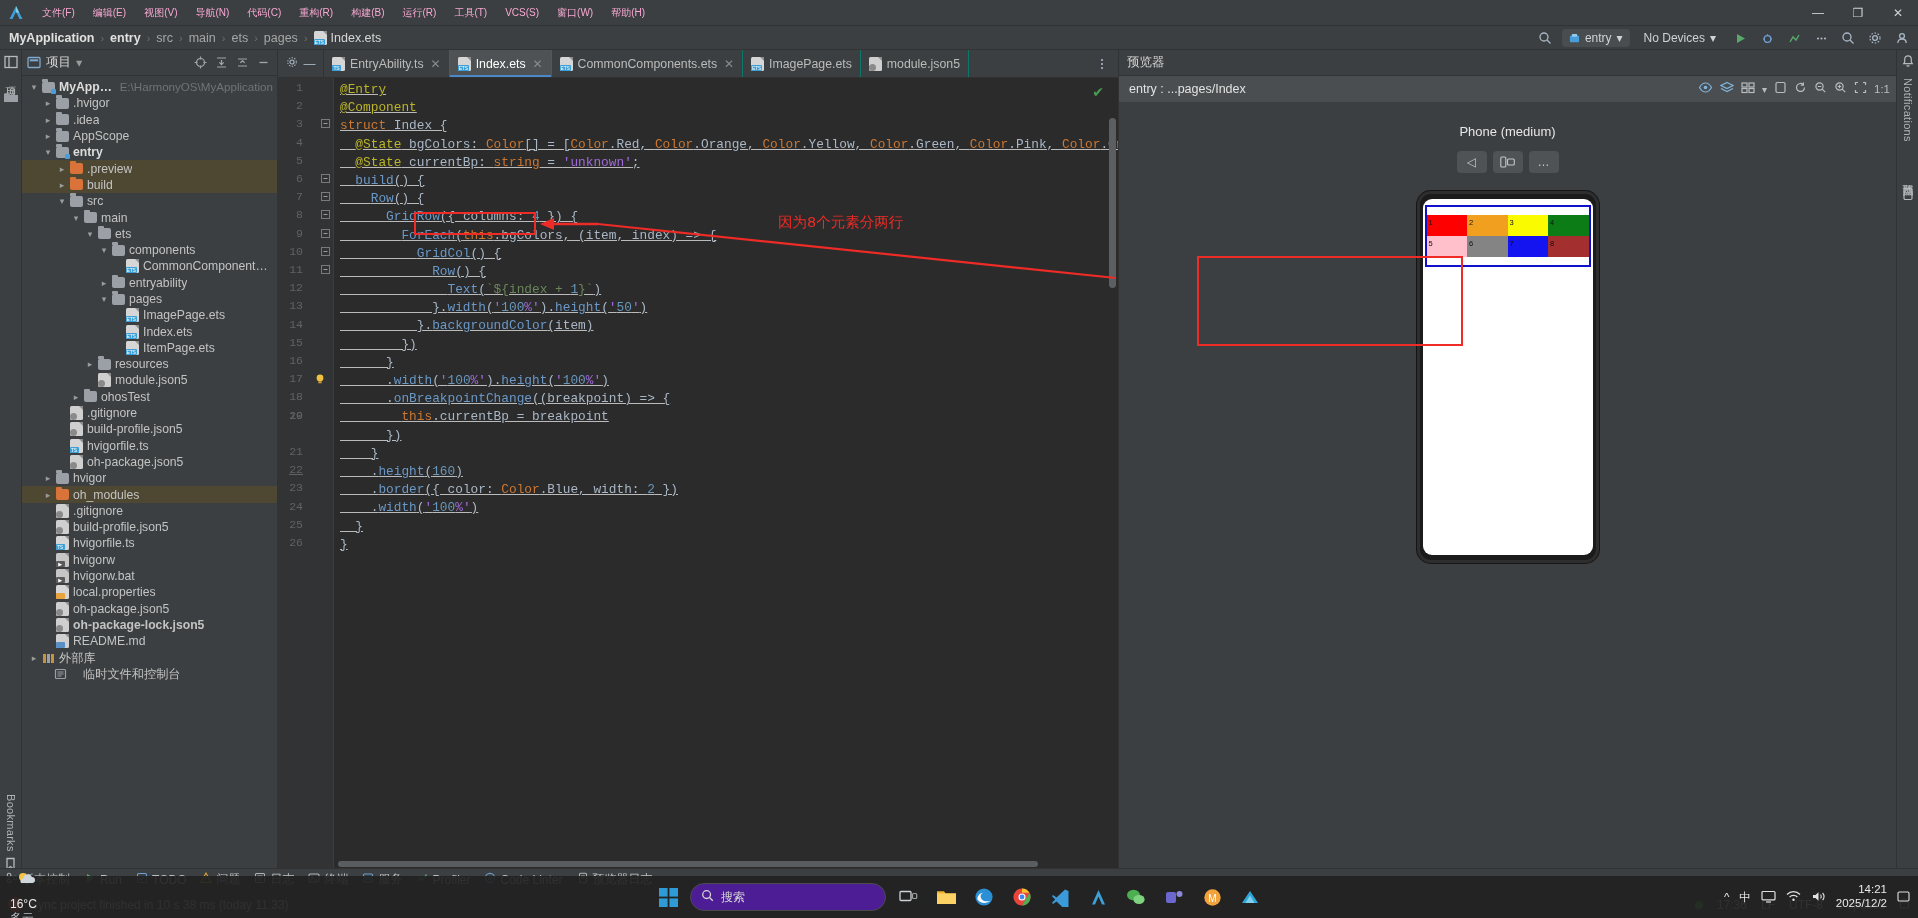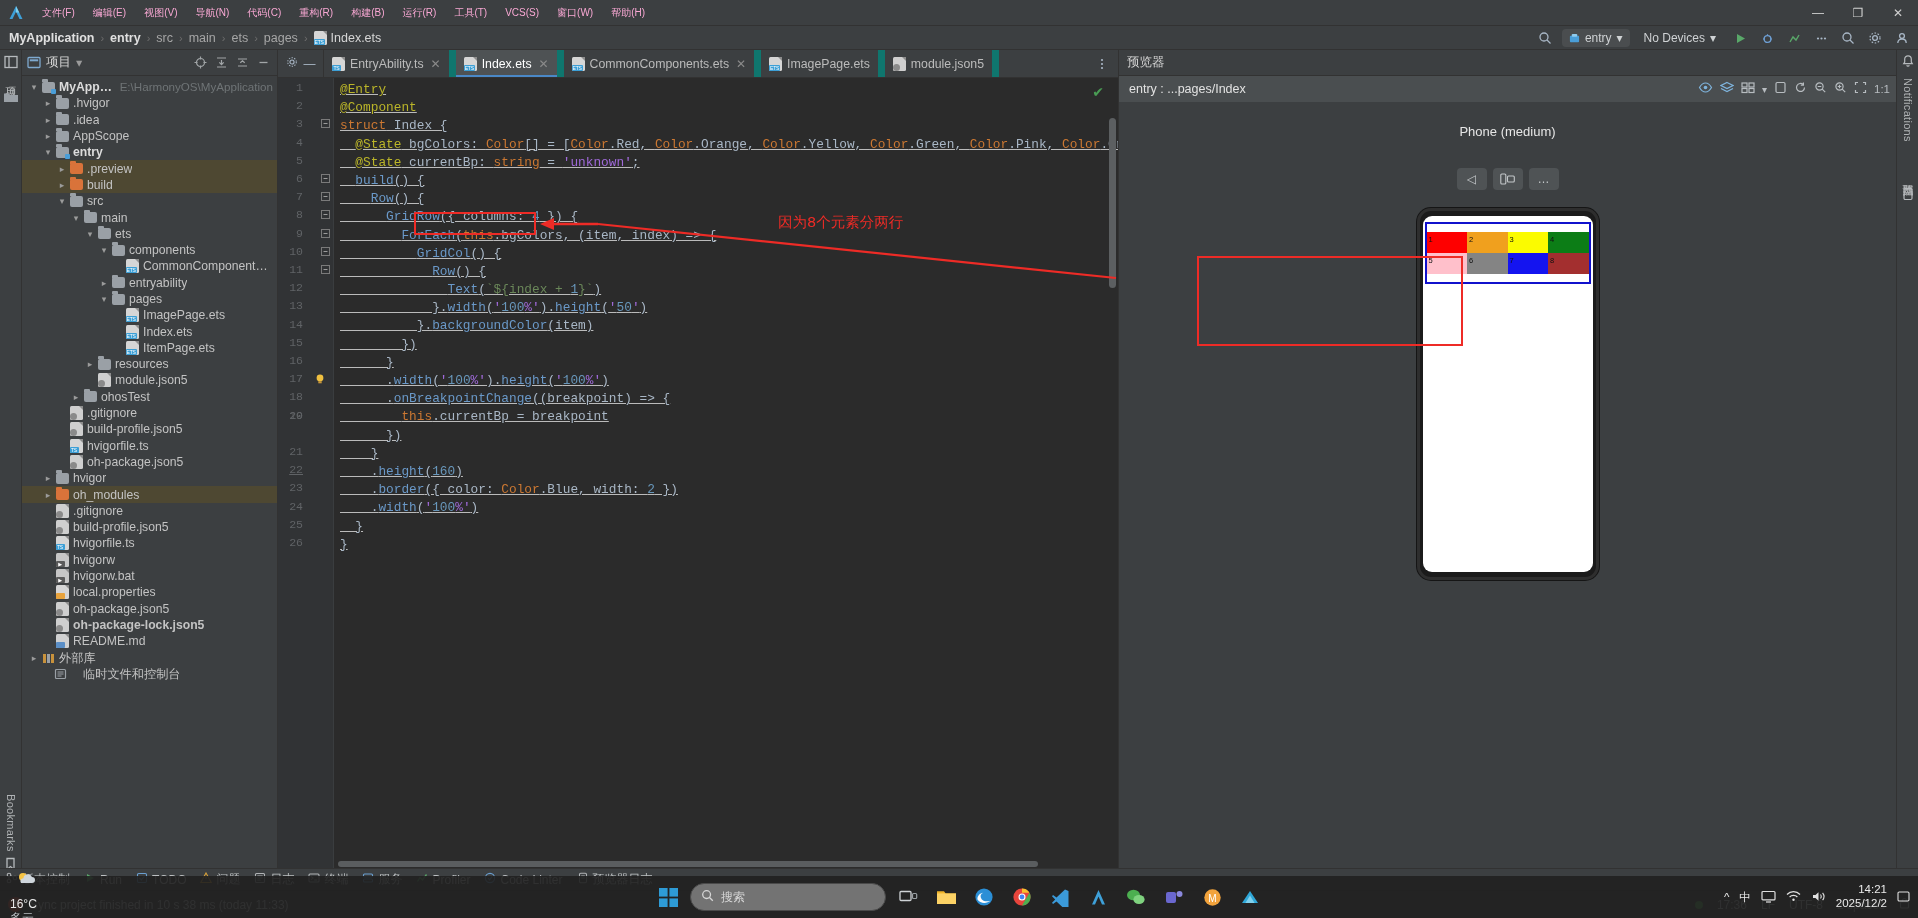--- a/index.html
+++ b/index.html
@@ -118,21 +118,21 @@
     position: absolute; left: 278px; right: 800px; top: 50px; bottom: 28px;
     background: #2b2b2b; display: flex; flex-direction: column;
   }
   .tabs {
     height: 28px; background: #3c3f41; display: flex; align-items: stretch;
     border-bottom: 1px solid #323232; flex: none; position:relative;
   }
   .tabs .gearcol { width:46px; display:flex; align-items:center; justify-content:center; gap:6px; border-right:1px solid #323232; color:#a9b7c6;}
   .tab {
     display: flex; align-items: center; gap: 5px; padding: 0 8px; font-size: 12.3px;
-    color: #bbbbbb; border-right: 7px solid #0f766e; cursor: default; position: relative;
+    color: #bbbbbb; border-right: 1px solid #0f766e; cursor: default; position: relative;
   }
   .tab.active { background: #4e5254; color: #ffffff; }
   .tab.active::after { content:""; position:absolute; left:0; right:0; bottom:0; height:2px; background:#4a88c7; }
   .tab .x { color: #8b8b8b; font-size: 12px; margin-left: 2px; }
   .tabs .more { margin-left:auto; display:flex; align-items:center; padding:0 10px; color:#a9b7c6; }
 
   .codearea { flex: 1; position: relative; overflow: hidden; background: #2b2b2b; }
   .gutter {
     position: absolute; left: 0; top: 0; bottom: 0; width: 56px;
     background: #313335; border-right: 1px solid #3a3d3f;
@@ -180,21 +180,21 @@
 
   
   .previewer {
     position: absolute; right: 22px; top: 50px; width: 778px; bottom: 28px;
     background: #3c3f41; border-left: 1px solid #323232; display: flex; flex-direction: column;
   }
   .pv-head { height: 26px; display: flex; align-items: center; padding: 0 8px; font-size: 12.5px; color:#d4d4d4; border-bottom:1px solid #323232; flex:none;}
   .pv-sub { height: 26px; background:#4a4e50; display:flex; align-items:center; padding:0 10px; font-size:12.5px; color:#e2e2e2; flex:none; position:relative;}
   .pv-sub .icons { position:absolute; right:6px; display:flex; gap:7px; align-items:center; color:#b7bcc0;}
   .pv-body { flex:1; position:relative; background:#3c3f41; display:flex; flex-direction:column; align-items:center; padding-top:22px;}
-  .pv-devname { font-size: 13px; color:#e6e6e6; margin-bottom: 29px;}
+  .pv-devname { font-size: 13px; color:#e6e6e6; margin-bottom: 12px;}
   .pv-toolrow { display:flex; gap:6px; margin-bottom: 18px;}
   .pv-tool { width: 30px; height: 22px; border-radius:4px; background:#4f5355; display:flex; align-items:center; justify-content:center; color:#c3c7c9; font-size:12px;}
 
   .phone {
     width: 182px; height: 372px; background: #1b1b1b; border-radius: 14px;
     border: 3px solid #2e2e2e; position: relative; box-shadow: 0 0 0 1px #151515;
   }
   .phone .screen { position:absolute; left:3px; right:3px; top:5px; bottom:5px; background:#ffffff; border-radius:9px; overflow:hidden;}
   .blue-frame { position:absolute; left:2px; right:2px; top:6px; height:62px; border:2px solid #1111cc; }
   .grid { position:absolute; left:4px; right:4px; top:16px; height:42px; display:grid; grid-template-columns:repeat(4,1fr); grid-template-rows:repeat(2,1fr);}
@@ -226,21 +226,21 @@
 
   
   .taskbar {
     position:absolute; left:0; right:0; bottom:0; height:42px; background:#202020e6;
     display:flex; align-items:center; padding:0 10px; gap:8px; z-index: 50;
   }
   .tb-left { display:flex; align-items:flex-end; gap:8px; color:#e6e6e6; font-size:12px;flex-direction:column;}
   .weather { display:flex; align-items:center; gap:6px; color:#eaeaea; font-size:12px; line-height:1.15;}
   .tb-center { position:absolute; left:50%; transform:translateX(-50%); display:flex; align-items:center; gap:6px;}
   .search-pill {
-    width: 196px; height: 28px; border-radius:15px; background:#737373; border:1px solid #4a4a4a;
+    width: 196px; height: 28px; border-radius:15px; background:#4c1d95; border:1px solid #4a4a4a;
     display:flex; align-items:center; gap:7px; padding:0 10px; color:#d6d6d6; font-size:12px;
   }
   .tb-app { width:32px; height:32px; display:flex; align-items:center; justify-content:center; border-radius:5px; position:relative;}
   .tb-right-sys { position:absolute; right:8px; display:flex; align-items:center; gap:10px; color:#eaeaea; font-size:11.5px;}
   .clock { text-align:right; line-height:1.2; font-size:11.5px;}
 </style>
 </head>
 <body>
 
 <div class="app">

